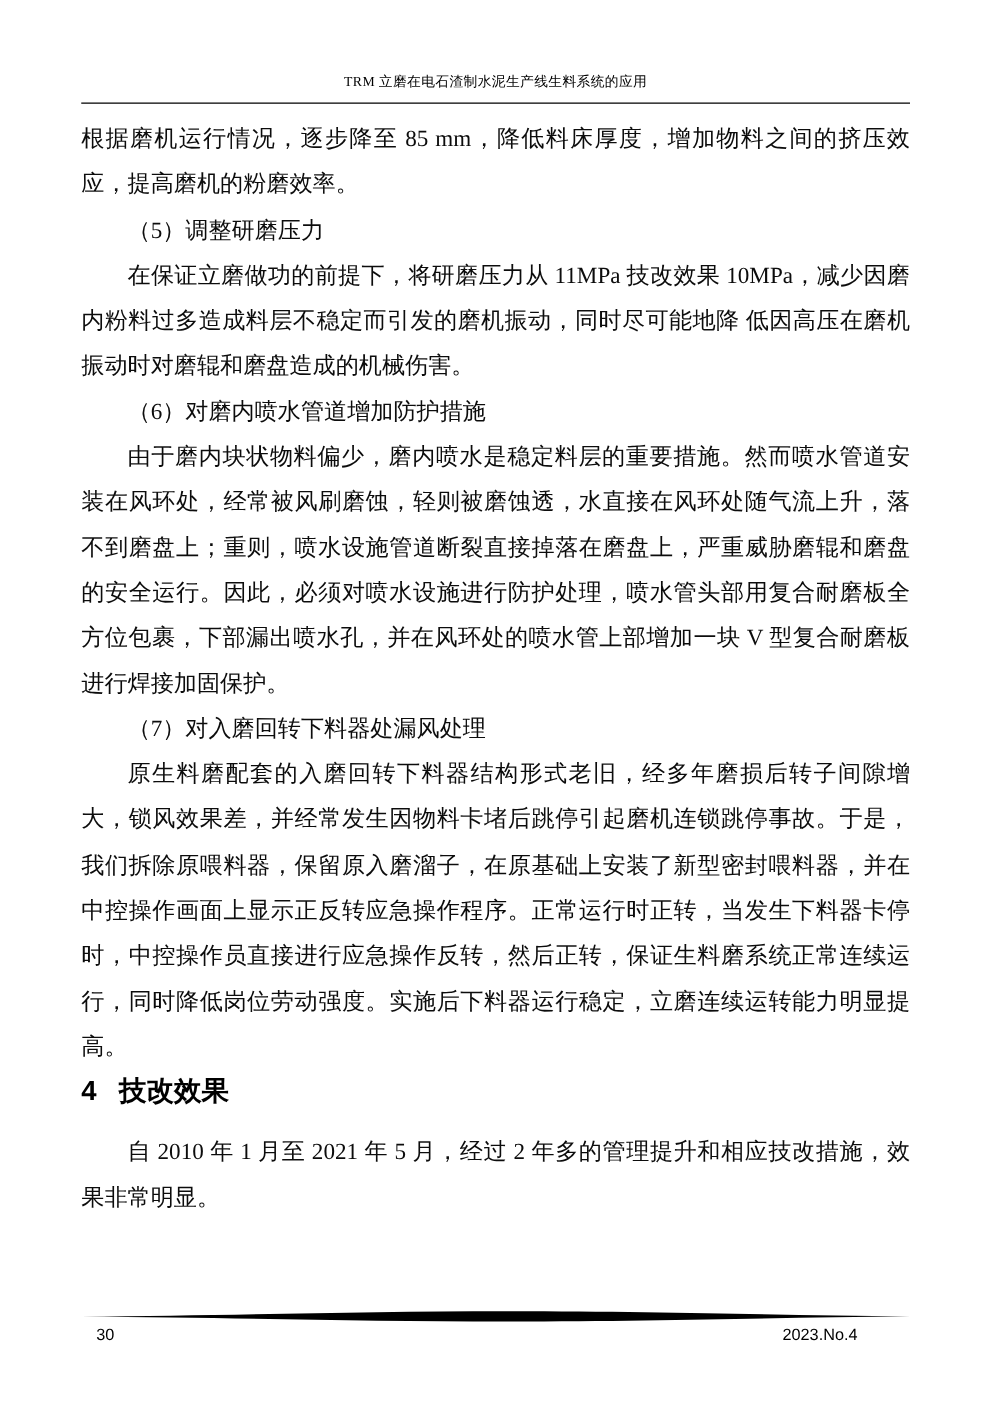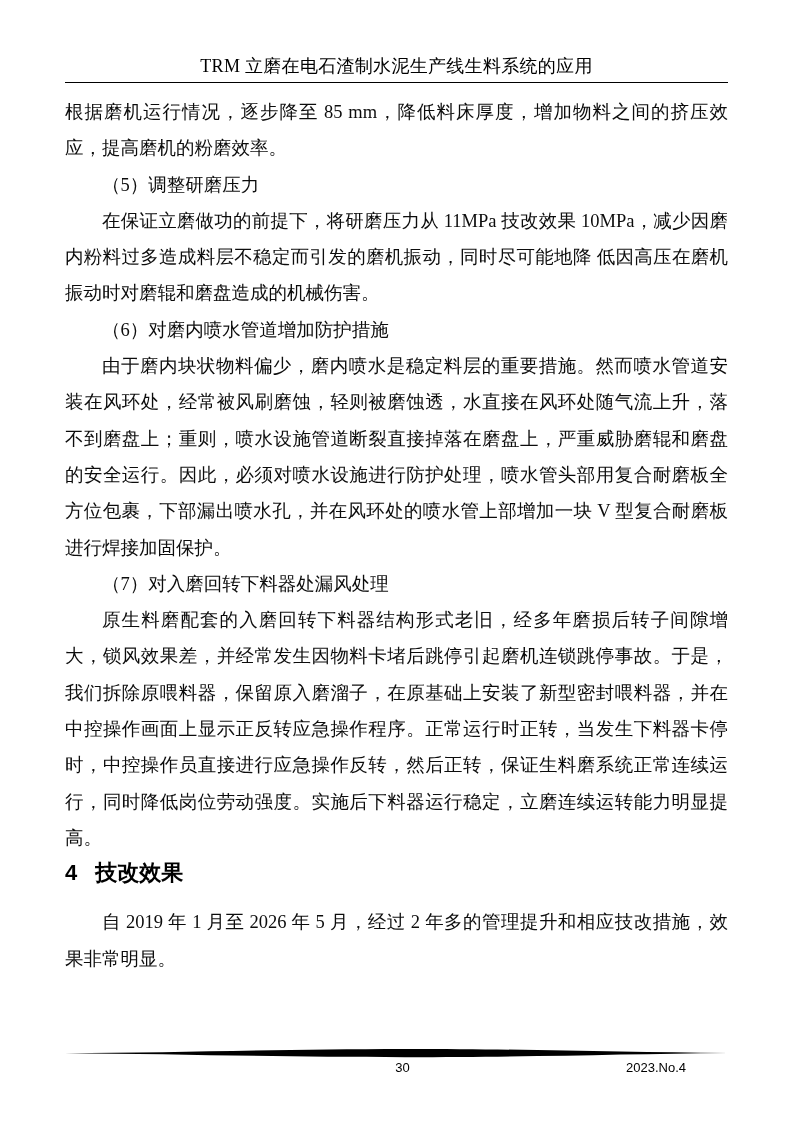--- a/index.html
+++ b/index.html
@@ -20,21 +20,21 @@
   .running-header {
     position: absolute;
     top: 56px;
     left: 65px;
     right: 65px;
     text-align: center;
     padding-bottom: 6px;
     border-bottom: 1.6px solid #000000;
   }
   .header-title {
-    font-size: 18px;
+    font-size: 11px;
     line-height: 20px;
     letter-spacing: 0.3px;
     color: #000000;
     white-space: nowrap;
   }
   
   .content {
     position: absolute;
     top: 94px;
     left: 65px;
@@ -82,21 +82,20 @@
     height: 18px;
     font-family: "Liberation Sans", "DejaVu Sans", sans-serif;
     font-size: 13px;
     line-height: 16px;
     color: #000000;
   }
   .page-number {
     position: absolute;
     left: 12px;
     right: 0;
-    text-align: center;
   }
   .issue-number {
     position: absolute;
     right: 42px;
     top: 0;
   }
 </style>
 </head>
 <body>
 
@@ -112,21 +111,21 @@
     <p class="body-par indent">在保证立磨做功的前提下，将研磨压力从 11MPa 技改效果 10MPa，减少因磨内粉料过多造成料层不稳定而引发的磨机振动，同时尽可能地降 低因高压在磨机振动时对磨辊和磨盘造成的机械伤害。</p>
     <p class="body-par indent">（6）对磨内喷水管道增加防护措施</p>
     <p class="body-par indent">由于磨内块状物料偏少，磨内喷水是稳定料层的重要措施。然而喷水管道安装在风环处，经常被风刷磨蚀，轻则被磨蚀透，水直接在风环处随气流上升，落不到磨盘上；重则，喷水设施管道断裂直接掉落在磨盘上，严重威胁磨辊和磨盘的安全运行。因此，必须对喷水设施进行防护处理，喷水管头部用复合耐磨板全方位包裹，下部漏出喷水孔，并在风环处的喷水管上部增加一块 V 型复合耐磨板进行焊接加固保护。</p>
     <p class="body-par indent">（7）对入磨回转下料器处漏风处理</p>
     <p class="body-par indent">原生料磨配套的入磨回转下料器结构形式老旧，经多年磨损后转子间隙增大，锁风效果差，并经常发生因物料卡堵后跳停引起磨机连锁跳停事故。于是，我们拆除原喂料器，保留原入磨溜子，在原基础上安装了新型密封喂料器，并在中控操作画面上显示正反转应急操作程序。正常运行时正转，当发生下料器卡停时，中控操作员直接进行应急操作反转，然后正转，保证生料磨系统正常连续运行，同时降低岗位劳动强度。实施后下料器运行稳定，立磨连续运转能力明显提高。</p>
 
     <h2 class="section-heading">
       <span class="sec-num">4</span><span>技改效果</span>
     </h2>
 
-    <p class="body-par indent">自 2019 年 1 月至 2026 年 5 月，经过 2 年多的管理提升和相应技改措施，效果非常明显。</p>
+    <p class="body-par indent">自 2010 年 1 月至 2021 年 5 月，经过 2 年多的管理提升和相应技改措施，效果非常明显。</p>
   </div>
 
   <div class="footer">
     <svg class="footer-bar" viewBox="0 0 663 10" preserveAspectRatio="none" xmlns="http://www.w3.org/2000/svg">
       <path d="M0,5.2 C120,4.6 220,0.9 340,0.9 C470,0.9 560,4.4 663,5.0
                C560,5.9 470,9.2 340,9.2 C220,9.2 120,6.0 0,5.2 Z" fill="#000000"></path>
     </svg>
     <div class="footer-row">
       <span class="page-number">30</span>
       <span class="issue-number">2023.No.4</span>

